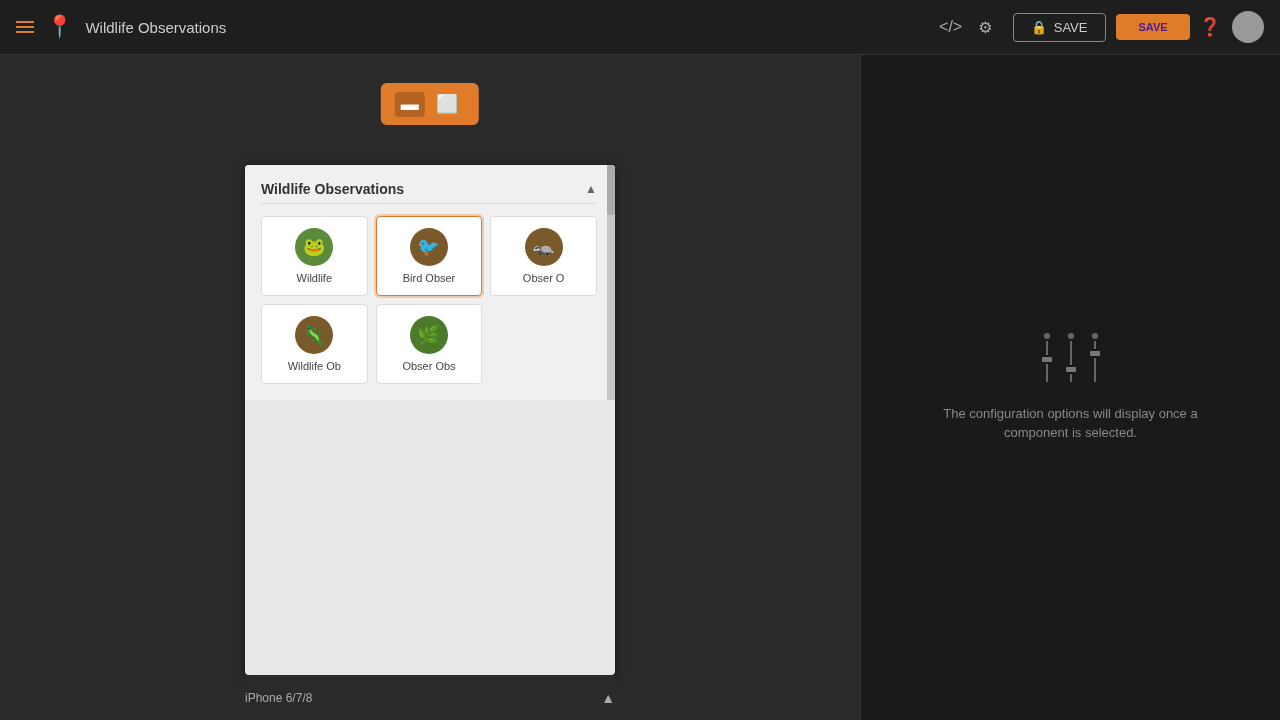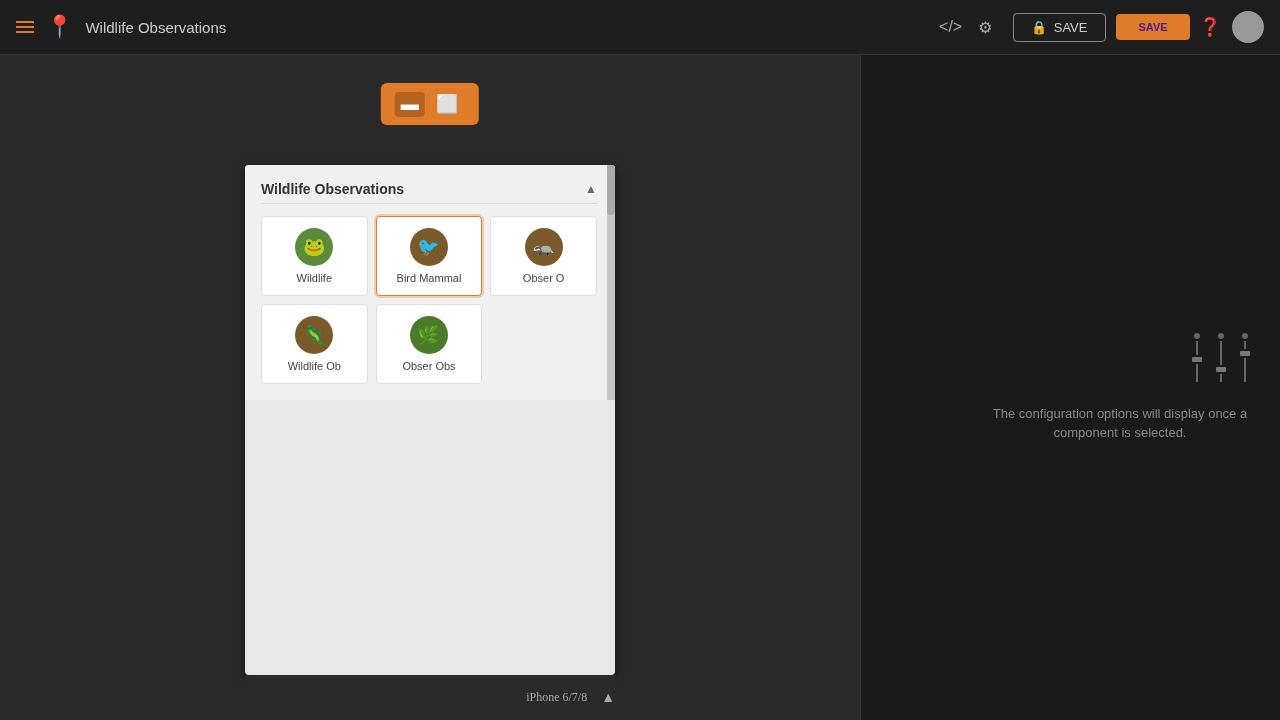--- a/index.html
+++ b/index.html
@@ -233,43 +233,42 @@
     #device-bottom {
       position: absolute;
       bottom: 0;
       left: 50%;
       transform: translateX(-50%);
       width: 370px;
       height: 45px;
       background: #2a2a2a;
       display: flex;
       align-items: center;
-      justify-content: flex-end;
-      gap: 14px;
+      justify-content: space-between;
+      gap: 8px;
       font-size: 12px;
       color: #aaa;
-      font-family: Liberation Serif, serif;
     }
     .device-name {
       font-size: 12px;
       color: #aaa;
     }
     .device-arrow {
       color: #aaa;
       font-size: 14px;
     }
 
     
     #right-panel {
       width: 420px;
       background: #1a1a1a;
       border-left: 1px solid #333;
       display: flex;
       flex-direction: column;
-      align-items: flex-end;
+      align-items: center;
       justify-content: center;
       padding: 30px;
     }
     .config-message {
       color: #888;
       text-align: center;
       font-size: 13px;
       line-height: 1.5;
       max-width: 260px;
     }
@@ -362,21 +361,21 @@
             </button>
           </div>
           <div class="grid-items">
 
           <div class="grid-item">
                 <div class="item-icon" style="background: rgb(90, 138, 58); font-size: 18px;">🐸</div>
                 <span class="item-label">Wildlife</span>
               </div>
               <div class="grid-item highlighted">
                 <div class="item-icon" style="background: rgb(122, 90, 42); font-size: 18px;">🐦</div>
-                <span class="item-label">Bird Mammal</span>
+                <span class="item-label">Bird Obser</span>
               </div>
               <div class="grid-item">
                 <div class="item-icon" style="background: rgb(122, 90, 42); font-size: 18px;">🦡</div>
                 <span class="item-label">Obser O</span>
               </div>
               <div class="grid-item">
                 <div class="item-icon" style="background: rgb(122, 90, 42); font-size: 18px;">🦎</div>
                 <span class="item-label">Wildlife Ob</span>
               </div>
               <div class="grid-item">

